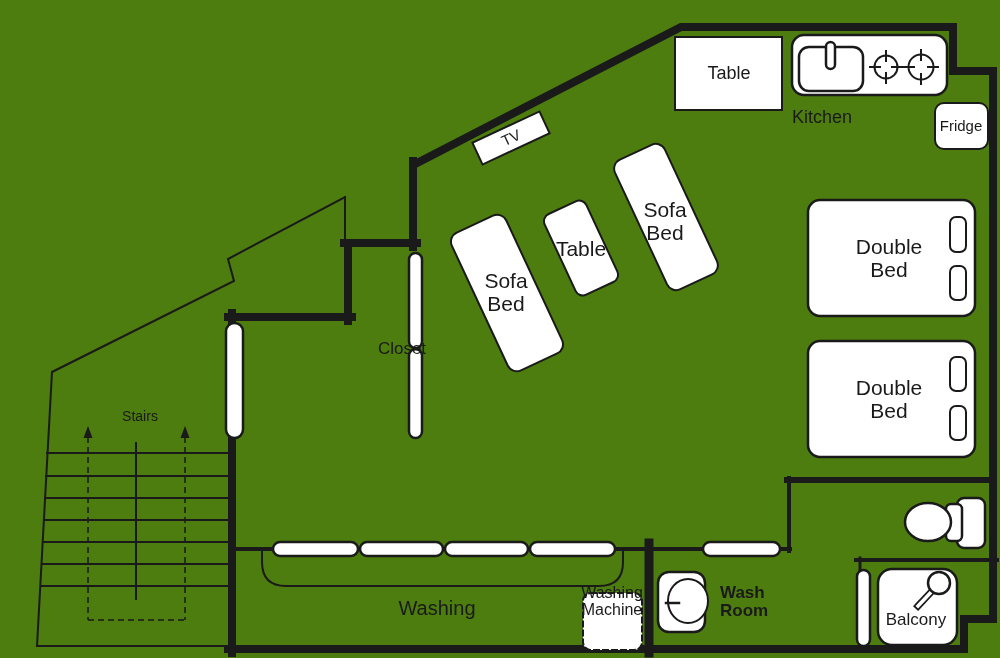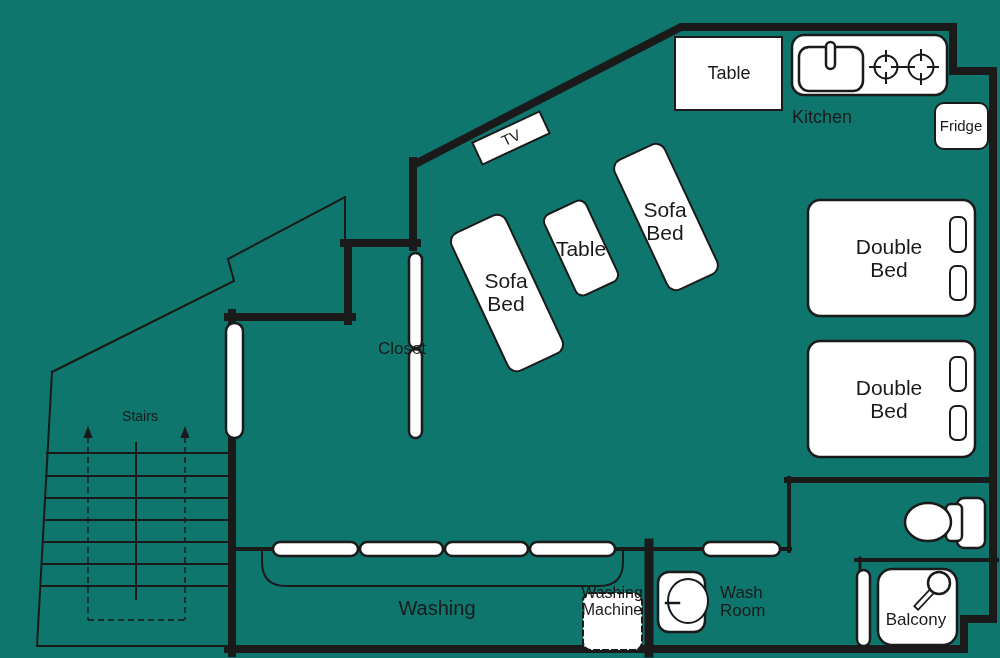--- a/index.html
+++ b/index.html
@@ -1,34 +1,34 @@
 <!DOCTYPE html>
 <html><head>
 <meta charset="utf-8">
 <style>
   html,body{margin:0;padding:0;background:#fff;}
   #plan{
     position:relative;
     width:1000px;height:658px;
-    background:#0f766e;
+    background:#4d7c0f;
     font-family:"Liberation Sans", sans-serif;
     color:#1a1a1a;
     overflow:hidden;
   }
   #plan svg{position:absolute;left:0;top:0;}
   .lbl{
     position:absolute;
     transform:translate(-50%,-50%);
     text-align:center;
     line-height:1.08;
     color:#1a1a1a;
     white-space:normal;
     pointer-events:none;
   }
-  .lbl.left{ text-align:left; transform:translate(0,-50%); }
+  .lbl.left{ text-align:left; transform:translate(0,-50%);font-weight:bold; }
   .lbl.rot{ transform:translate(-50%,-50%) rotate(-25deg); }
 </style>
 </head>
 <body>
 
 <div id="plan">
 
   <svg width="1000" height="658" viewBox="0 0 1000 658">
     <g stroke="#1a1a1a" fill="none" stroke-linecap="square">
 

